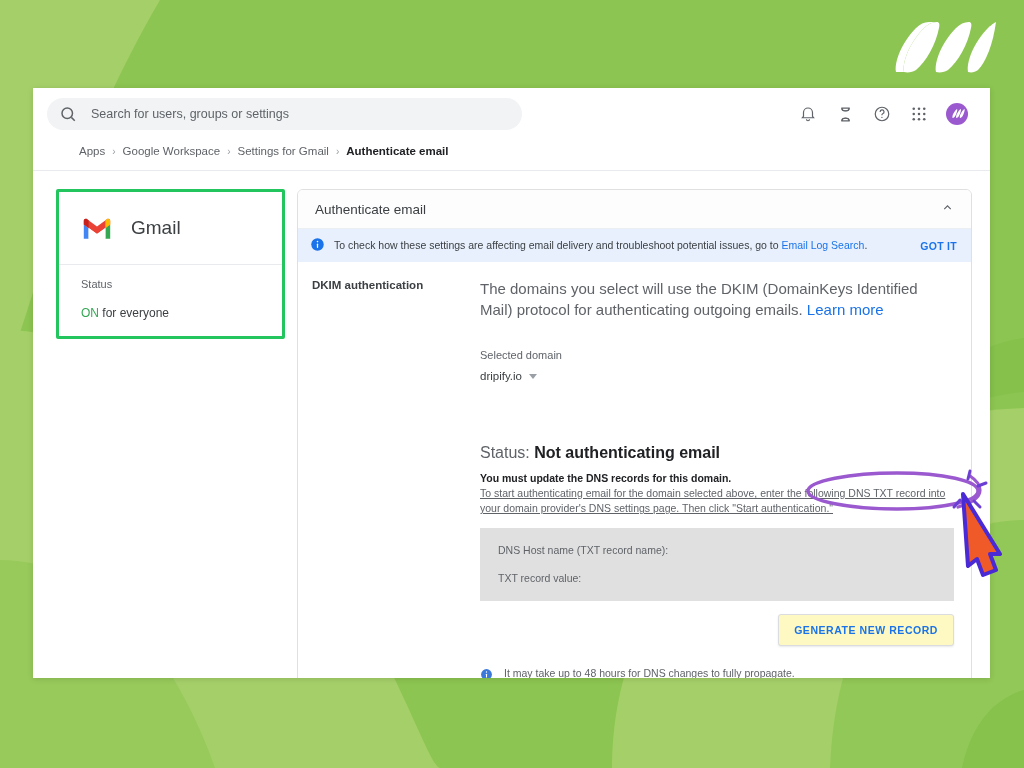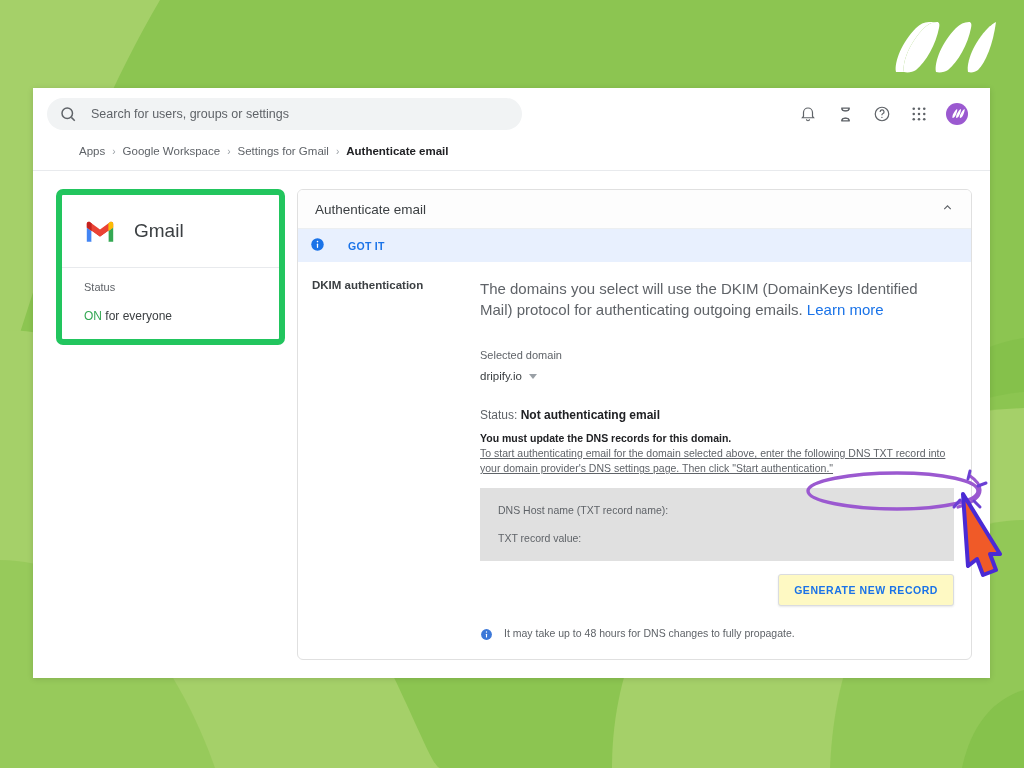--- a/index.html
+++ b/index.html
@@ -78,21 +78,21 @@
   .content-divider {
     height: 1px; background: #e8eaed; margin-top: 8px;
   }
 
   
   .body-row { display: flex; padding: 18px 18px 0 12px; }
 
   
   .left-col { width: 240px; flex: 0 0 240px; padding-left: 11px; }
   .gmail-card {
-    border: 6px solid #22c55e; border-radius: 7px; background: #fff;
+    border: 3px solid #22c55e; border-radius: 2px; background: #fff;
     overflow: hidden;
   }
   .gmail-card-top {
     display: flex; align-items: center; gap: 18px;
     padding: 24px 20px 24px 22px;
     border-bottom: 1px solid #e8eaed;
   }
   .gmail-title { font-size: 19px; color: #3c4043; }
   .gmail-card-bot { padding: 13px 20px 16px 22px; }
   .gmail-status-label { font-size: 11px; color: #5f6368; margin-bottom: 16px; }
@@ -138,21 +138,21 @@
 
   .dkim-inner { padding-left: 0px; margin-top: 29px; }
   .field-label { font-size: 11px; color: #5f6368; margin-bottom: 5px; }
   .domain-select {
     display: inline-flex; align-items: center; gap: 7px;
     font-size: 11.5px; color: #3c4043; cursor: pointer;
   }
   .caret { width: 0; height: 0; border-left: 4px solid transparent;
            border-right: 4px solid transparent; border-top: 5px solid #9aa0a6; }
 
-  .status-line { font-size: 12px; color: #5f6368; margin-top: 24px; }
+  .status-line { font-size: 16px; color: #5f6368; margin-top: 60px; }
   .status-line b { color: #202124; }
   .must-line { font-size: 10.5px; color: #202124; font-weight: bold; margin-top: 10px; }
   .howto-line { font-size: 10.5px; color: #5f6368; line-height: 1.45; margin-top: 2px; text-decoration: underline; }
 
   .dns-box {
     background: #e0e0e0; margin-top: 12px;
     padding: 16px 18px 17px 18px;
   }
   .dns-box .row { font-size: 10.5px; color: #5f6368; }
   .dns-box .row + .row { margin-top: 16px; }
@@ -298,20 +298,21 @@
         </div>
 
         <div class="info-banner">
           <span class="bi">
             <svg width="15" height="15" viewBox="0 0 24 24">
               <circle cx="12" cy="12" r="10" fill="#1a73e8"></circle>
               <rect x="11" y="10.5" width="2" height="7" fill="#fff" rx="1"></rect>
               <circle cx="12" cy="7.3" r="1.3" fill="#fff"></circle>
             </svg>
           </span>
+          <span class="txt"><span>To check how these settings are affecting email delivery and troubleshoot potential issues, go to </span><span class="link">Email Log Search</span><span>.</span></span>
           <span class="got-it">GOT IT</span>
         </div>
 
         <div class="panel-body">
           <div class="sec-label">DKIM authentication</div>
 
           <div class="sec-content">
             <div class="sec-desc"><span>The domains you select will use the DKIM (DomainKeys Identified Mail) protocol for authenticating outgoing emails.</span> <span class="link">Learn more</span></div>
 
             <div class="dkim-inner">

